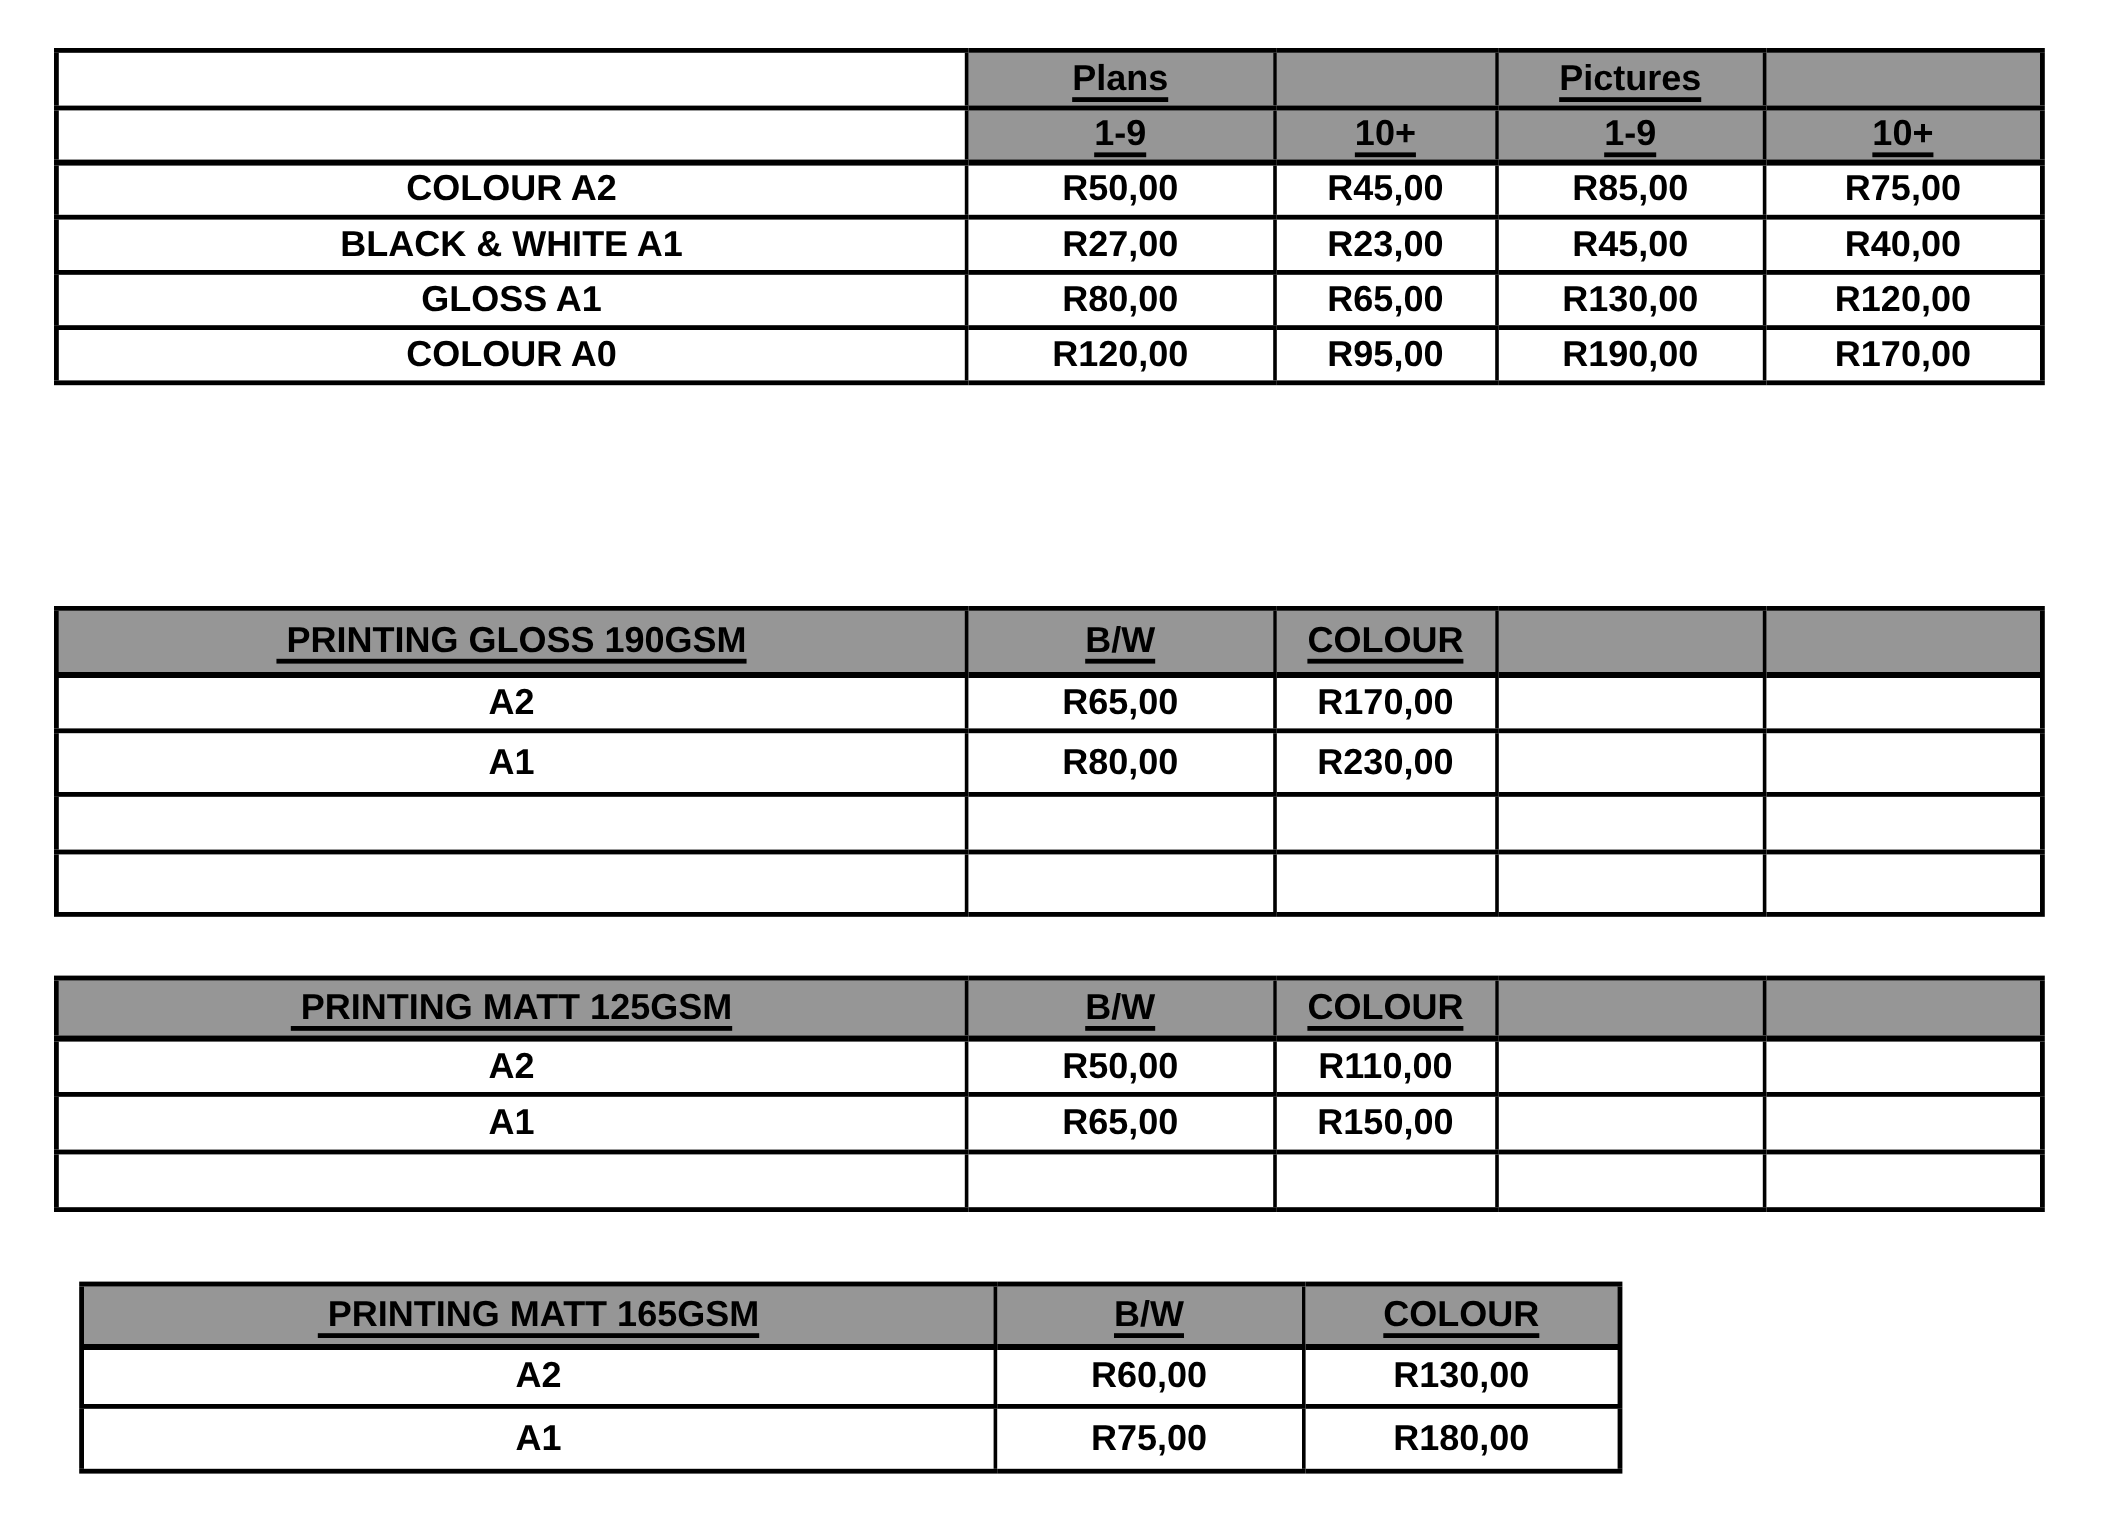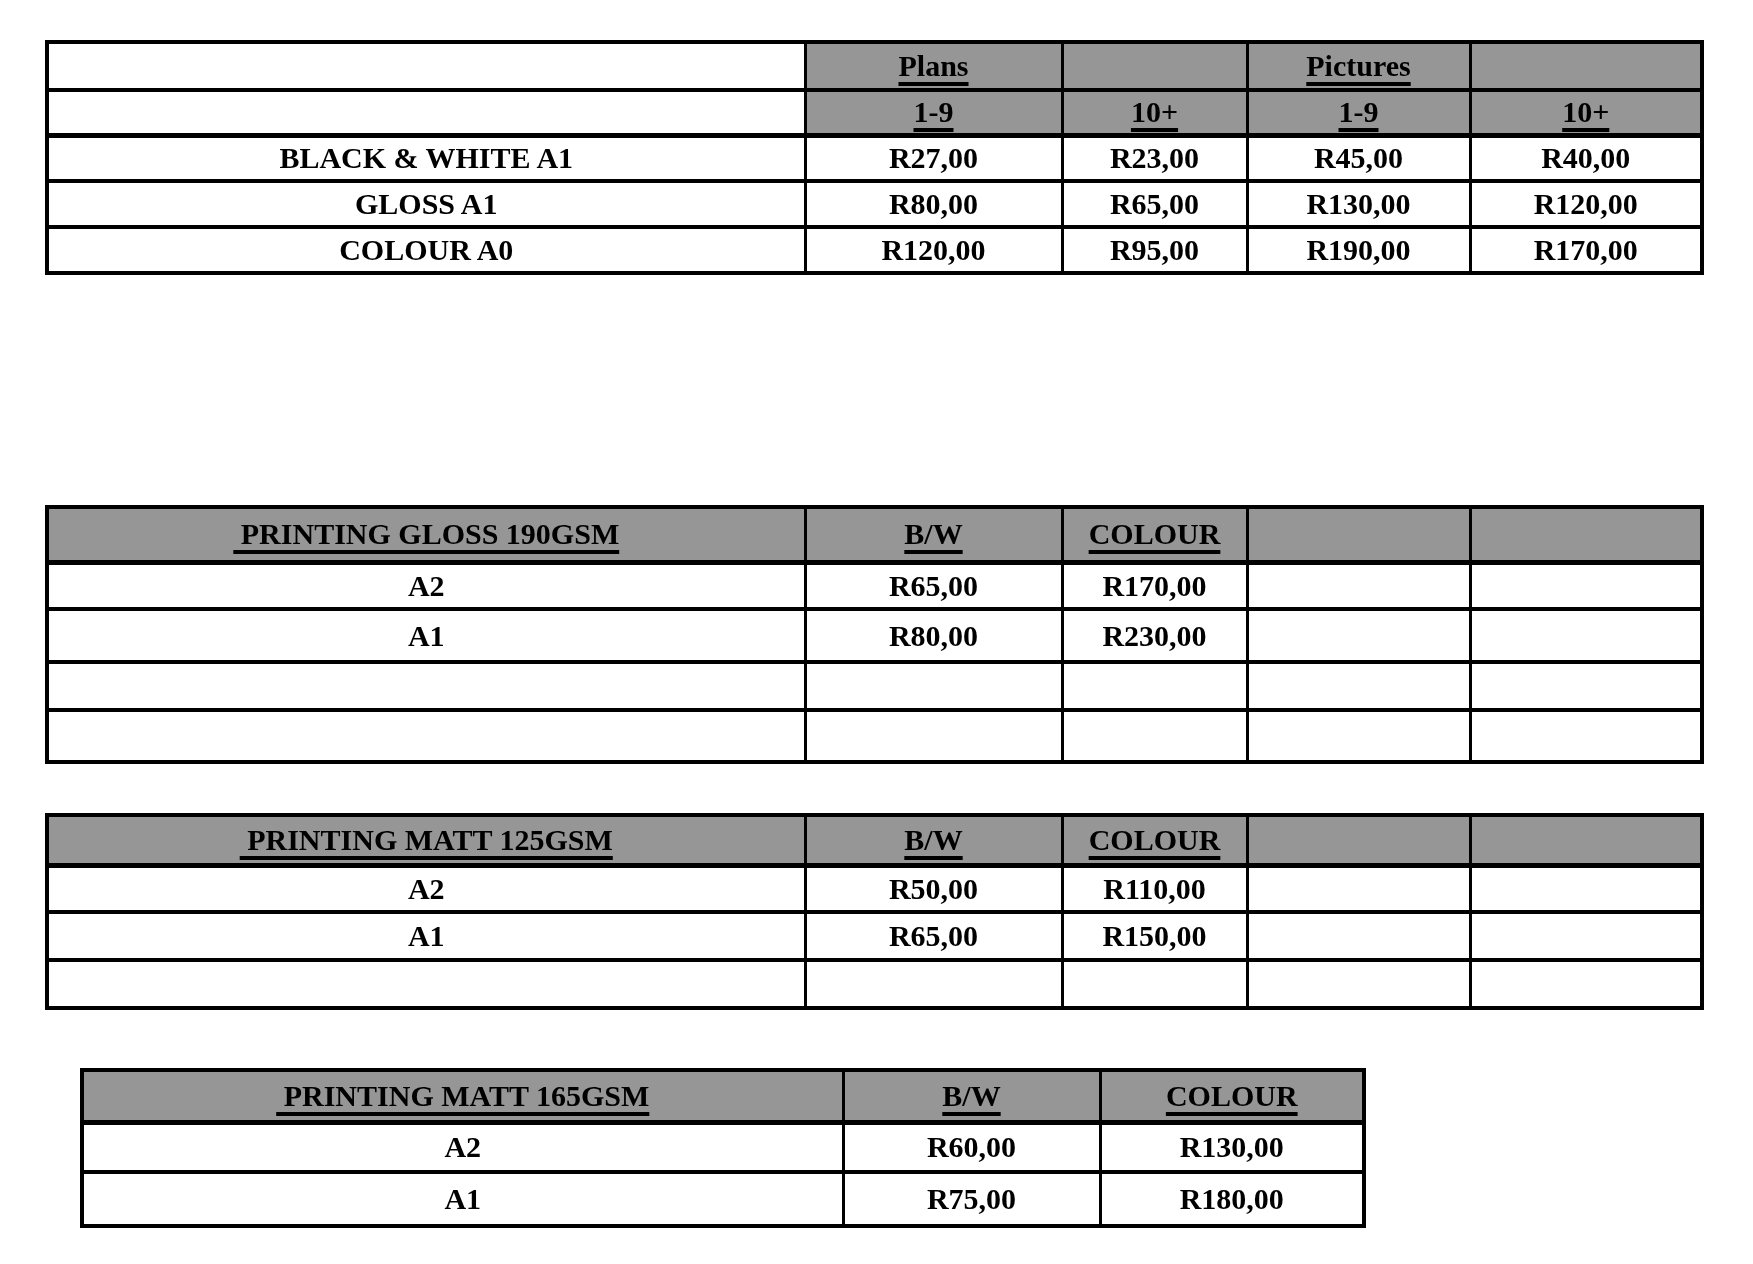--- a/index.html
+++ b/index.html
@@ -9,21 +9,20 @@
     width:1753px; height:1264px;
     font-family:"Liberation Sans", sans-serif;
     font-weight:bold;
     color:var(--text,#000);
   }
   table {
     position:absolute;
     border-collapse:collapse;
     table-layout:fixed;
     border:4px solid var(--border,#000);
-    font-family:Liberation Serif, serif;
   }
   td {
     border:3px solid var(--border,#000);
     border-top-width:4px;
     border-bottom-width:4px;
     text-align:center;
     vertical-align:middle;
     font-size:30px;
     padding:0 6px;
     overflow:hidden;
@@ -42,21 +41,21 @@
   #t1 .c1,#t2 .c1,#t3 .c1 { width:257px; }
   #t1 .c2,#t2 .c2,#t3 .c2 { width:185px; }
   #t1 .c3,#t2 .c3,#t3 .c3 { width:223px; }
   #t1 .c4,#t2 .c4,#t3 .c4 { width:232px; }
   #t4 .c0 { width:761px; }
   #t4 .c1 { width:257px; }
   #t4 .c2 { width:264px; }
   #t1 { left:45px; top:40px; }
   #t2 { left:45px; top:505px;padding-left:30px; }
   #t3 { left:45px; top:813px; }
-  #t4 { left:80px; top:1068px; }
+  #t4 { left:66px; top:1068px; }
 </style>
 </head>
 <body>
 
 <table id="t1">
   <colgroup>
       <col class="c0">
       <col class="c1">
       <col class="c2">
       <col class="c3">
@@ -69,20 +68,27 @@
     <td class="hdr"></td>
     <td class="hdr"><span class="u">Pictures</span></td>
     <td class="hdr"></td>
   </tr>
   <tr class="hdr-row" style="height:45px">
     <td></td>
     <td class="hdr"><span class="u">1-9</span></td>
     <td class="hdr"><span class="u">10+</span></td>
     <td class="hdr"><span class="u">1-9</span></td>
     <td class="hdr"><span class="u">10+</span></td>
+  </tr>
+  <tr style="height:46px">
+    <td>COLOUR A2</td>
+    <td>R50,00</td>
+    <td>R45,00</td>
+    <td>R85,00</td>
+    <td>R75,00</td>
   </tr>
   <tr style="height:46px">
     <td>BLACK &amp; WHITE A1</td>
     <td>R27,00</td>
     <td>R23,00</td>
     <td>R45,00</td>
     <td>R40,00</td>
   </tr>
   <tr style="height:46px">
     <td>GLOSS A1</td>

